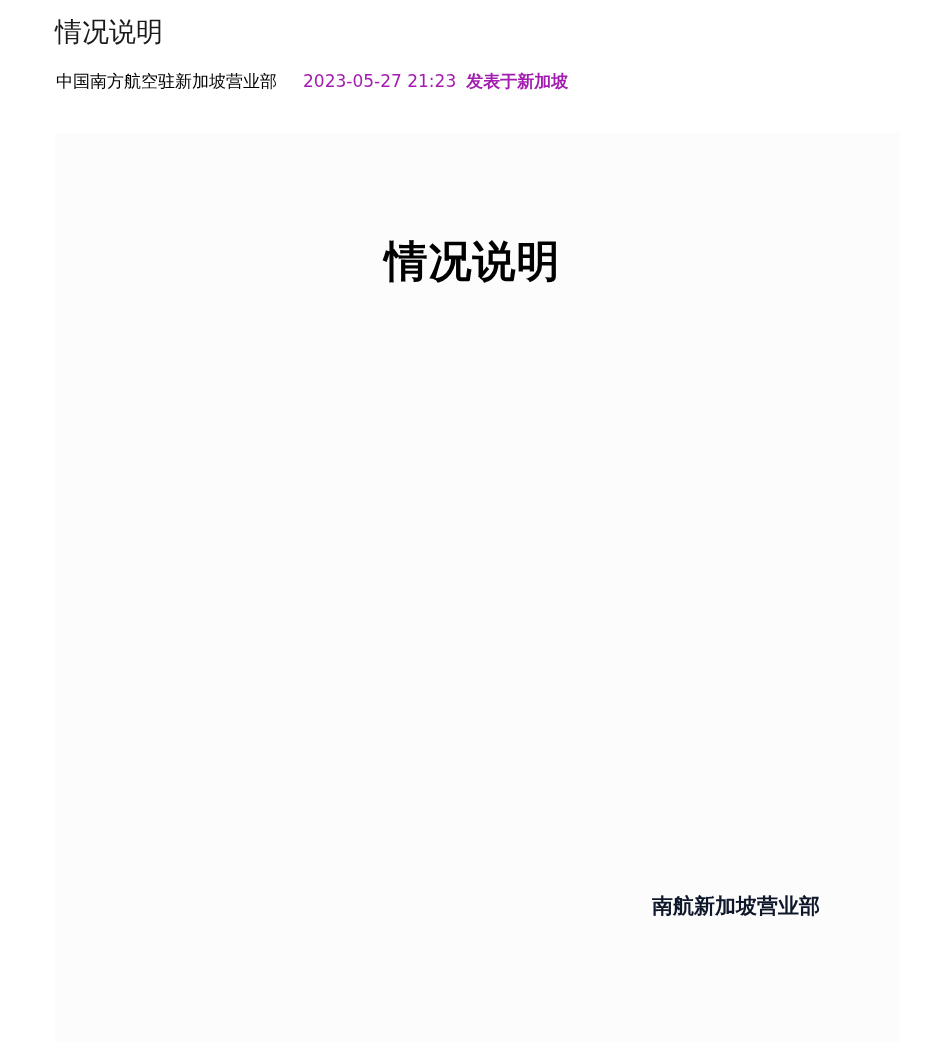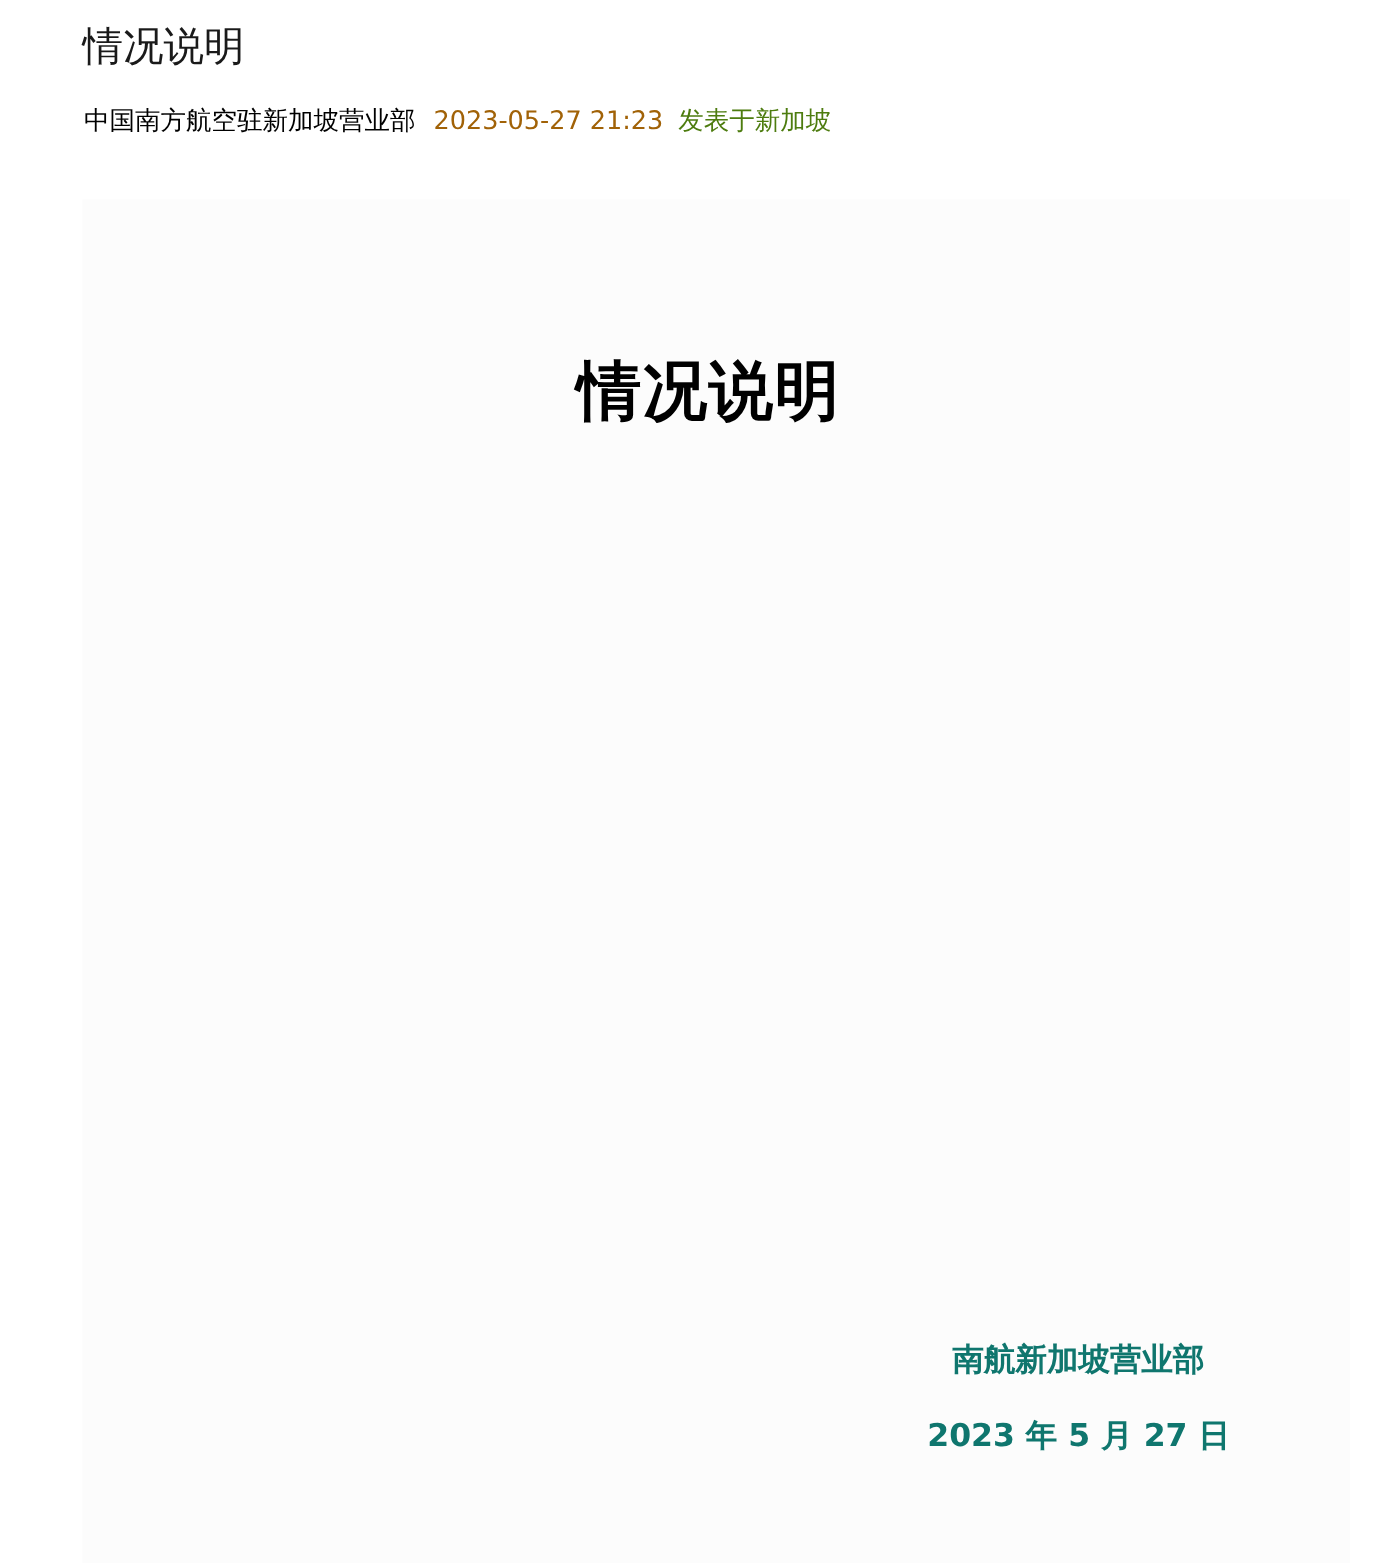--- a/index.html
+++ b/index.html
@@ -32,26 +32,27 @@
       top: 69px;
       font-size: 17px;
       line-height: 24px;
       white-space: nowrap;
     }
     .meta .author {
       color: #000000;
       cursor: pointer;
     }
     .meta .date {
-      color: #a16207;
-      margin-left: 12px;
+      color: #a21caf;
+      margin-left: 26px;
     }
     .meta .location {
-      color: #4d7c0f;
+      color: #a21caf;
       margin-left: 10px;
+      font-weight: bold;
     }
     .doc-image {
       position: absolute;
       left: 55px;
       top: 133px;
       width: 845px;
       height: 930px;
       background: #fcfcfc;
     }
     .doc-heading {
@@ -79,38 +80,37 @@
       line-height: 51.6px;
       text-indent: 42px;
       text-align: justify;
       word-break: break-all;
       margin: 0;
     }
     .doc-signature {
       position: absolute;
       right: 80px;
       top: 748px;
-      text-align: center;
+      text-align: left;
       font-size: 21px;
       font-weight: bold;
-      color: #0f766e;
+      color: #0f172a;
       line-height: 51px;
     }
     .doc-signature div {
       white-space: nowrap;
     }
   </style>
 </head>
 <body>
 
 <h1 class="article-title">情况说明</h1>
 
 <div class="meta">
   <span class="author">中国南方航空驻新加坡营业部</span><span class="date">2023-05-27 21:23</span><span class="location">发表于新加坡</span>
 </div>
 
 <div class="doc-image">
   <div class="doc-heading">情况说明</div>
   <div class="doc-signature">
     <div>南航新加坡营业部</div>
-    <div>2023 年 5 月 27 日</div>
   </div>
 </div>
 
 </body></html>

